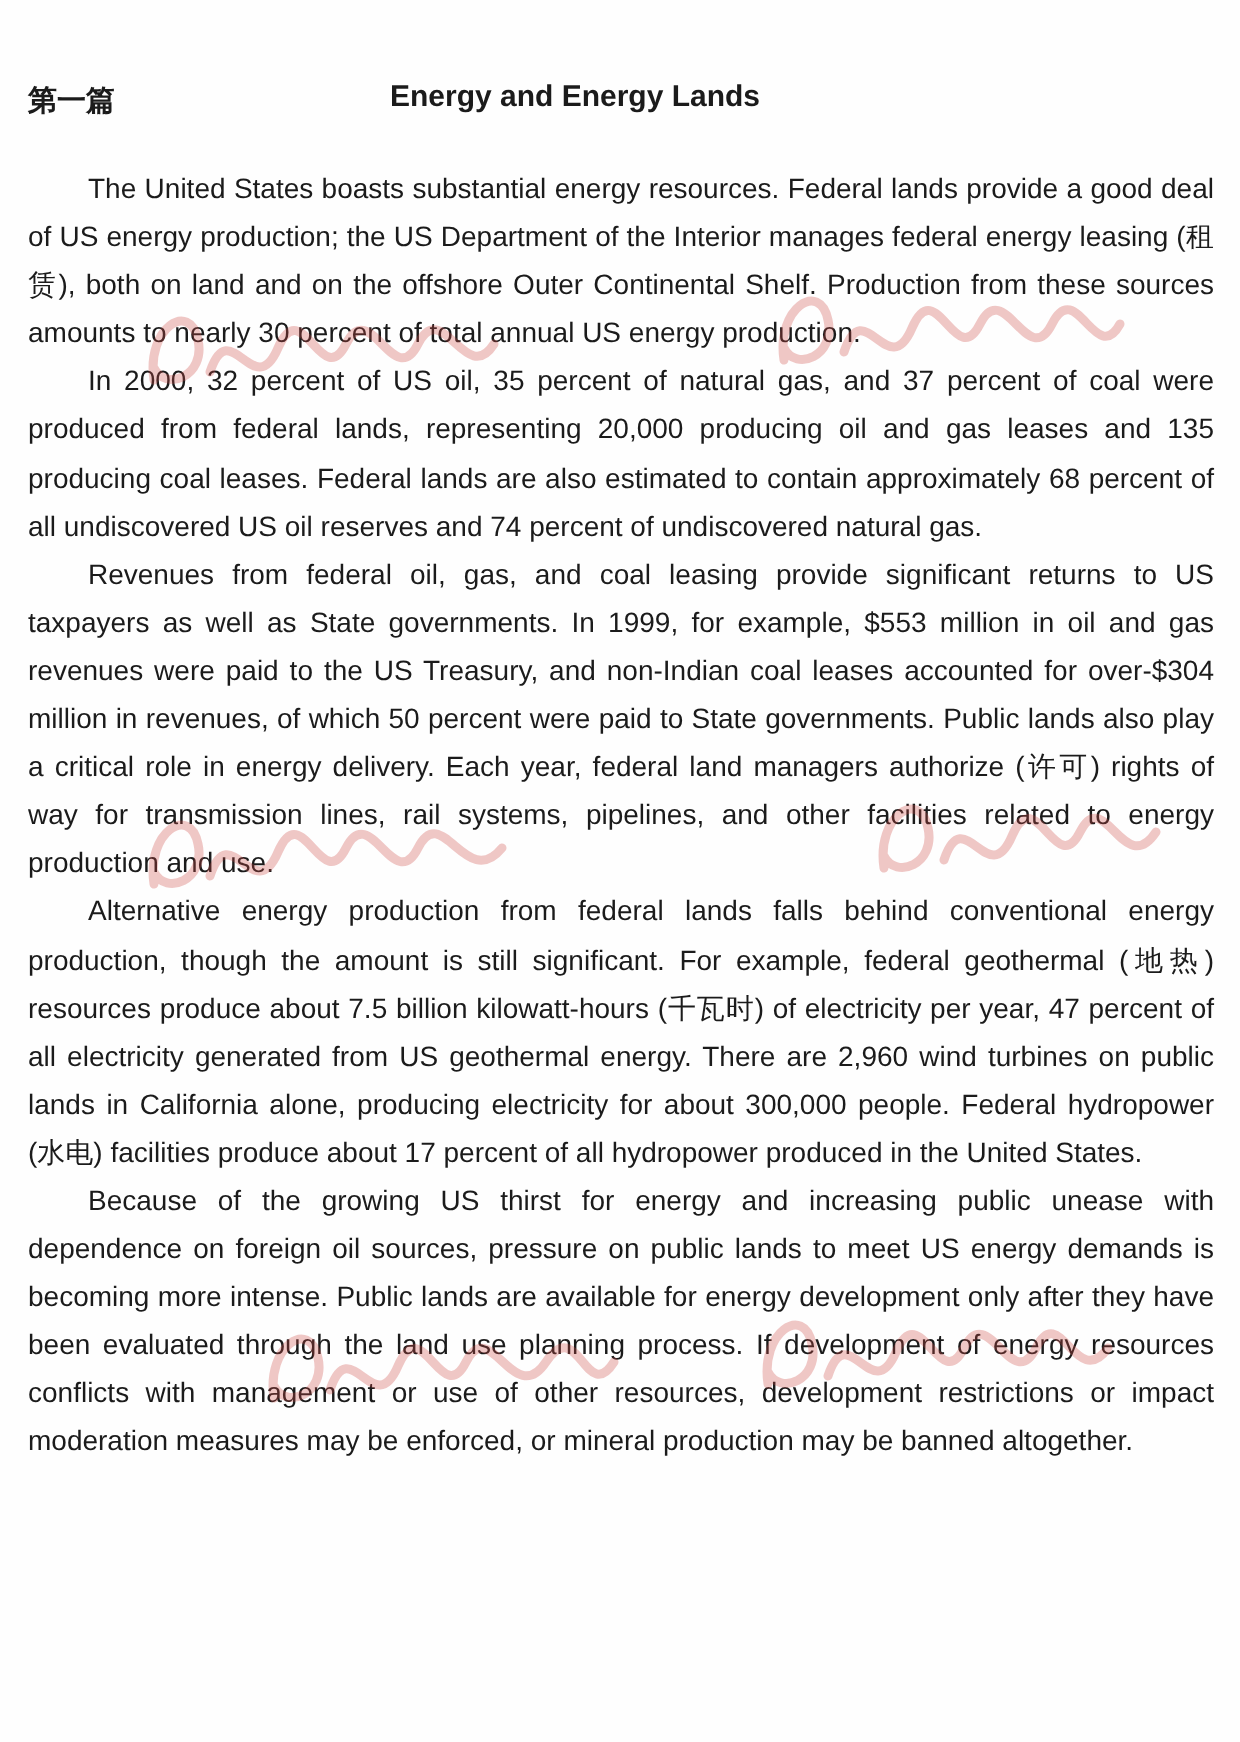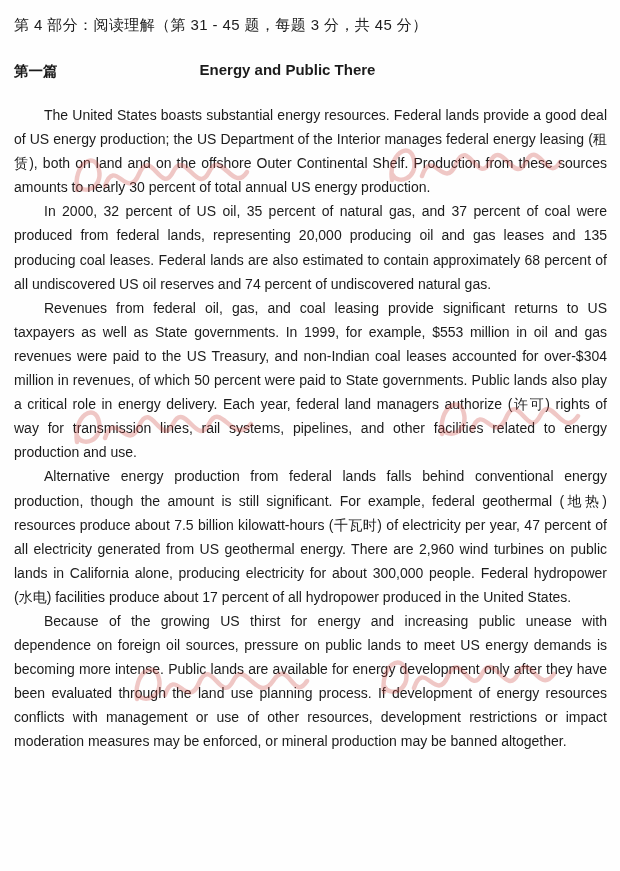--- a/index.html
+++ b/index.html
@@ -75,26 +75,25 @@
     opacity: 0.3;
     z-index: 5;
   }
 </style>
 </head>
 <body>
 
 <div class="page">
 
   <div class="content">
-    <h1 class="section-heading">第 4 部分：阅读理解（第 31 - 45 题，每题 3 分，共 45 分）</h1>
 
 
     <div class="passage-row">
       <span class="passage-label">第一篇</span>
-      <span class="passage-title">Energy and Public There</span>
+      <span class="passage-title">Energy and Energy Lands</span>
     </div>
 
     <div class="passage-body">
       <p class="para">The United States boasts substantial energy resources. Federal lands provide a good deal of US energy production; the US Department of the Interior manages federal energy leasing (租赁), both on land and on the offshore Outer Continental Shelf. Production from these sources amounts to nearly 30 percent of total annual US energy production.</p>
       <p class="para">In 2000, 32 percent of US oil, 35 percent of natural gas, and 37 percent of coal were produced from federal lands, representing 20,000 producing oil and gas leases and 135 producing coal leases. Federal lands are also estimated to contain approximately 68 percent of all undiscovered US oil reserves and 74 percent of undiscovered natural gas.</p>
       <p class="para">Revenues from federal oil, gas, and coal leasing provide significant returns to US taxpayers as well as State governments. In 1999, for example, $553 million in oil and gas revenues were paid to the US Treasury, and non-Indian coal leases accounted for over-$304 million in revenues, of which 50 percent were paid to State governments. Public lands also play a critical role in energy delivery. Each year, federal land managers authorize (许可) rights of way for transmission lines, rail systems, pipelines, and other facilities related to energy production and use.</p>
       <p class="para">Alternative energy production from federal lands falls behind conventional energy production, though the amount is still significant. For example, federal geothermal (地热) resources produce about 7.5 billion kilowatt-hours (千瓦时) of electricity per year, 47 percent of all electricity generated from US geothermal energy. There are 2,960 wind turbines on public lands in California alone, producing electricity for about 300,000 people. Federal hydropower (水电) facilities produce about 17 percent of all hydropower produced in the United States.</p>
       <p class="para">Because of the growing US thirst for energy and increasing public unease with dependence on foreign oil sources, pressure on public lands to meet US energy demands is becoming more intense. Public lands are available for energy development only after they have been evaluated through the land use planning process. If development of energy resources conflicts with management or use of other resources, development restrictions or impact moderation measures may be enforced, or mineral production may be banned altogether.</p>
     </div>
   </div>

